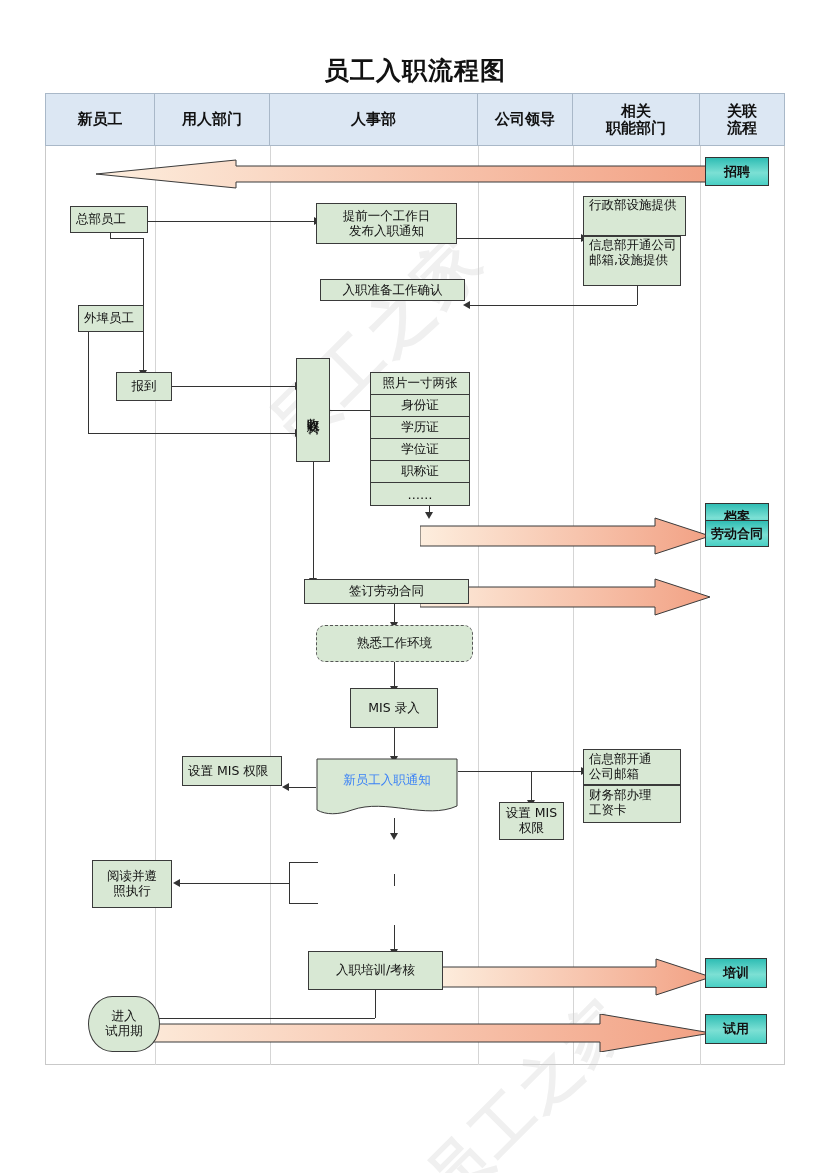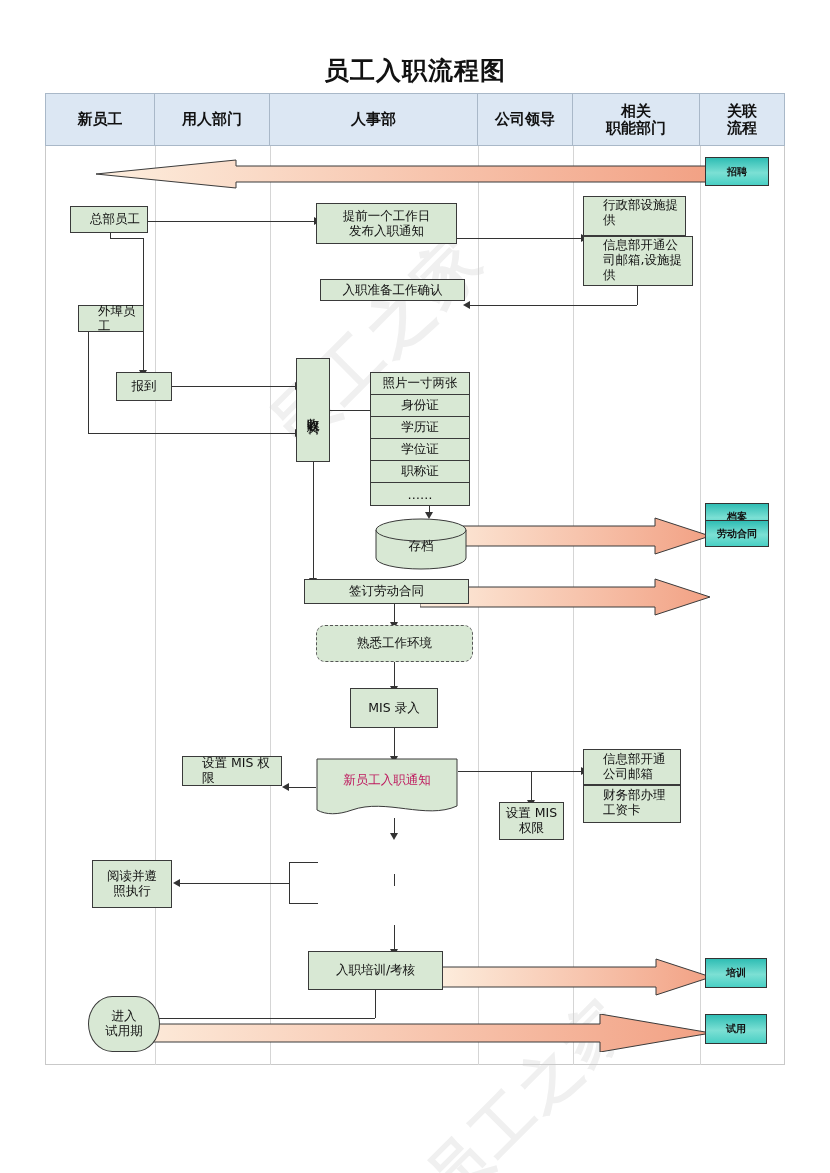--- a/index.html
+++ b/index.html
@@ -36,42 +36,42 @@
   .vline{position:absolute;width:1px;background:#d5d5d5;top:146px;height:919px;}
 
   
   .node{
     position:absolute;box-sizing:border-box;
     background:#d8e8d4;border:1px solid #3a3a3a;
     display:flex;align-items:center;justify-content:center;
     text-align:center;font-size:12.5px;line-height:1.18;color:#111;
     padding:1px 2px;
   }
-  .node.tl{justify-content:flex-start;text-align:left;padding-left:19px;}
+  .node.tl{justify-content:flex-start;text-align:left;padding-left:5px;}
   .node.teal{background:linear-gradient(180deg,#2fbdb4 0%,#7ce0d4 55%,#49cfc4 100%);
-             border:1px solid #333;font-weight:bold;font-size:10px;}
+             border:1px solid #333;font-weight:bold;font-size:13px;}
   .node.dashed{border:1px dashed #555;border-radius:9px;background:#d8e8d4;}
   .node.pill{border-radius:26px/30px;text-align:center;}
   .node.vert{writing-mode:vertical-rl;text-orientation:upright;
              letter-spacing:1px;line-height:1.05;font-size:13px;
              justify-content:center;padding:3px 0;}
 
   
   .stack{position:absolute;box-sizing:border-box;border:1px solid #3a3a3a;background:#d8e8d4;margin-top:25px;}
   .stack .row{
     box-sizing:border-box;border-bottom:1px solid #3a3a3a;
     display:flex;align-items:center;justify-content:center;
     font-size:12.5px;color:#111;height:22px;
   }
   .stack .row:last-child{border-bottom:none;}
 
   
   .docshape{position:absolute;}
   .docshape .lbl{position:absolute;left:0;right:0;display:flex;
-    align-items:center;justify-content:center;font-size:12.5px;color:#be185d;text-align:center;}
+    align-items:center;justify-content:center;font-size:12.5px;color:#3b82f6;text-align:center;}
 
   
   .cyl{position:absolute;}
   .cyl .lbl{position:absolute;left:0;right:0;top:50%;transform:translateY(-35%);
     text-align:center;font-size:12.5px;color:#111;}
 
   
   .ln{position:absolute;background:#333;}
   .lnh{height:1px;}
   .lnv{width:1px;}
@@ -235,46 +235,39 @@
 
   <div class="node tl" style="left:70px;top:206px;width:78px;height:27px">总部员工</div>
 
   <div class="node" style="left:316px;top:203px;width:141px;height:41px">
     <div><span>提前一个工作日</span><br>
          <span>发布入职通知</span></div>
   </div>
 
   <div class="node tl" style="left:583px;top:196px;width:103px;height:40px;align-items:flex-start;padding-top:1px">行政部设施提供</div>
 
-  <div class="node tl" style="left:583px;top:236px;width:110px;height:50px;align-items:flex-start;padding-top:1px">信息部开通公司邮箱,设施提供</div>
+  <div class="node tl" style="left:583px;top:236px;width:98px;height:50px;align-items:flex-start;padding-top:1px">信息部开通公司邮箱,设施提供</div>
 
   <div class="node" style="left:320px;top:279px;width:145px;height:22px">入职准备工作确认</div>
 
   <div class="node tl" style="left:78px;top:305px;width:66px;height:27px">外埠员工</div>
 
   <div class="node" style="left:116px;top:372px;width:56px;height:29px">报到</div>
 
   <div class="node vert" style="left:296px;top:358px;width:34px;height:104px">收取资料</div>
 
   <div class="stack" style="left:370px;top:347px;width:100px;height:134px">
     <div class="row">照片一寸两张</div>
     <div class="row">身份证</div>
     <div class="row">学历证</div>
     <div class="row">学位证</div>
     <div class="row">职称证</div>
     <div class="row">……</div>
   </div>
 
-  <div class="cyl" style="left:375px;top:518px;width:92px;height:52px">
-    <svg width="92" height="52">
-      <path d="M1,12 L1,40 A45,11 0 0 0 91,40 L91,12 Z" fill="#d8e8d4" stroke="#3a3a3a" stroke-width="1"></path>
-      <ellipse cx="46" cy="12" rx="45" ry="11" fill="#d8e8d4" stroke="#3a3a3a" stroke-width="1"></ellipse>
-    </svg>
-    <div class="lbl">存档</div>
-  </div>
 
   <div class="node teal" style="left:705px;top:503px;width:64px;height:27px">档案</div>
 
   <div class="node teal" style="left:705px;top:520px;width:64px;height:27px">劳动合同</div>
 
   <div class="node" style="left:304px;top:579px;width:165px;height:25px">签订劳动合同</div>
 
   <div class="node dashed" style="left:316px;top:625px;width:157px;height:37px">熟悉工作环境</div>
 
   <div class="node" style="left:350px;top:688px;width:88px;height:40px">MIS 录入</div>

